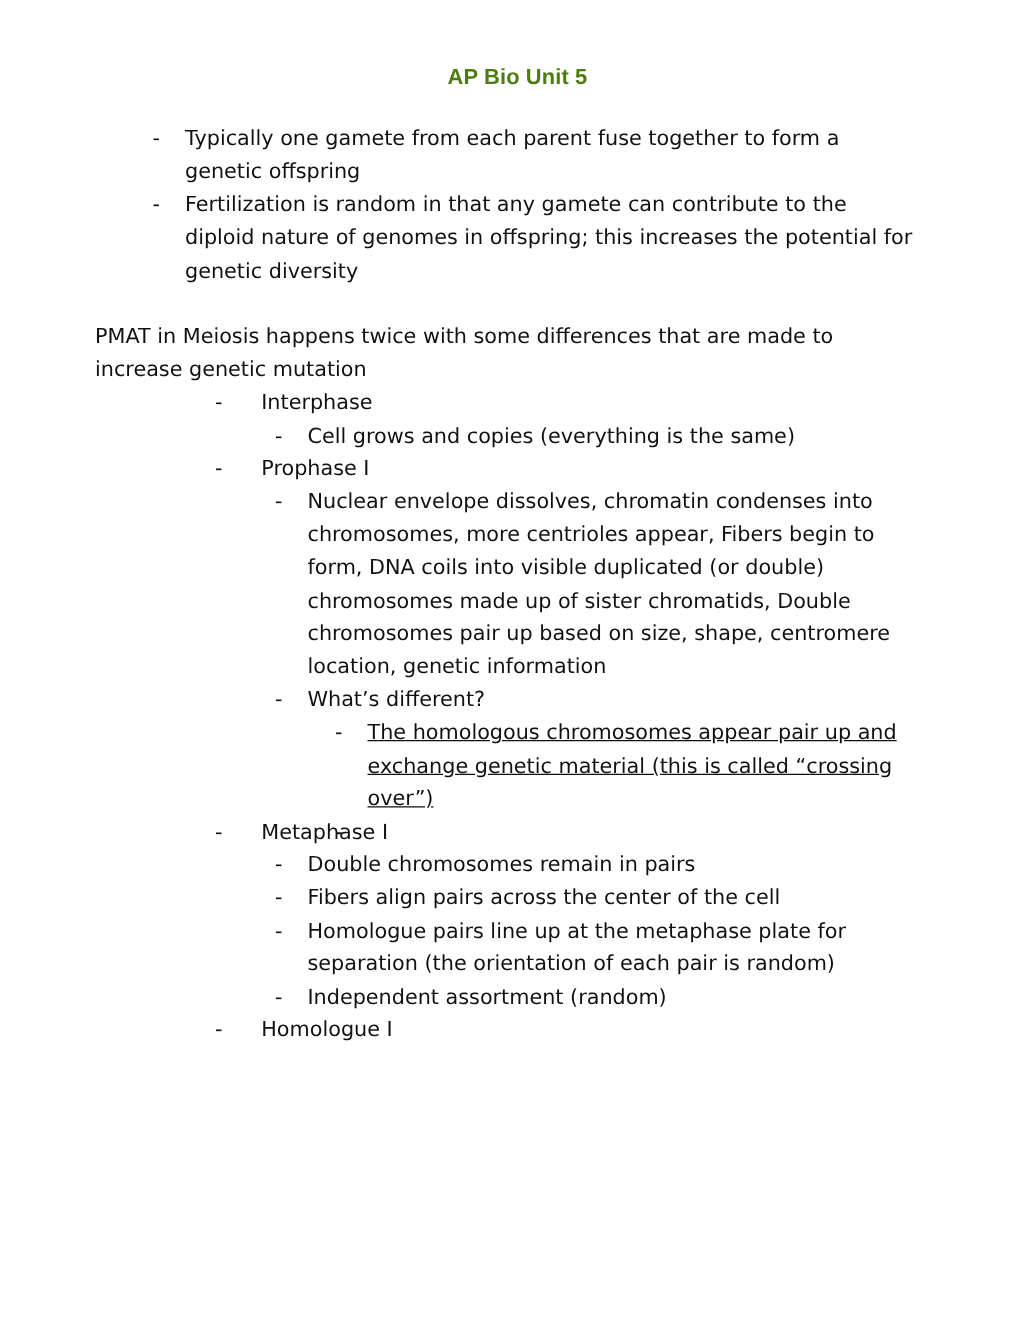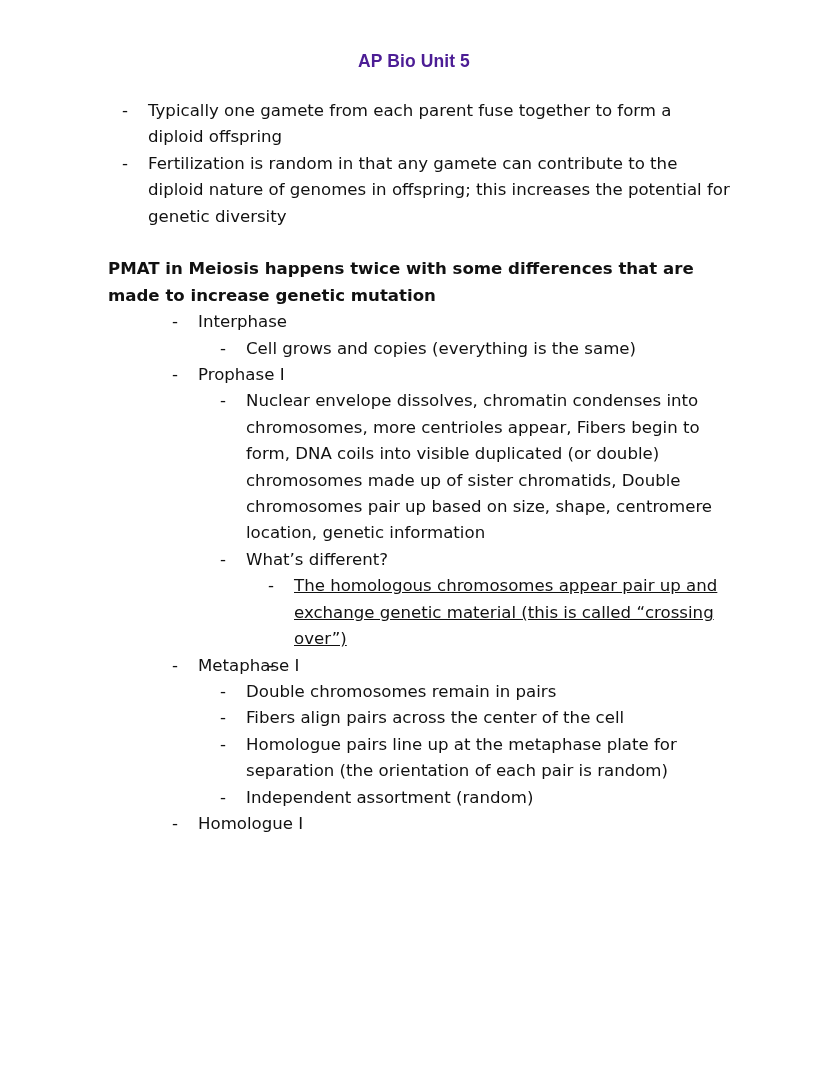--- a/index.html
+++ b/index.html
@@ -25,21 +25,21 @@
     box-sizing: border-box;
   }
 
   
   .doc-title {
     font-family: "Liberation Sans", sans-serif;
     font-weight: bold;
     font-size: 17.5px;
     letter-spacing: 0.1px;
     text-align: center;
-    color: #4c1d95;
+    color: #4d7c0f;
     position: absolute;
     left: 0;
     right: 0;
     top: 50px;
     line-height: 22px;
   }
 
   
   .content {
     position: absolute;
@@ -72,29 +72,28 @@
   }
 
   
   .lvl1 { margin-left: 122px; max-width: 608px; }
   .lvl2 { margin-left: 172px; max-width: 560px; }
   .lvl3 { margin-left: 220px; max-width: 512px; }
   .lvl4 { margin-left: 268px; max-width: 462px; }
 
   
   .lvl1 > .text { max-width: 582px; }
-  .lvl2 > .text { max-width: 536px; }
+  .lvl2 > .text { max-width: 536px; margin-left: 11px; }
   .lvl3 > .text { max-width: 486px; }
   .lvl4 > .text { max-width: 438px; text-decoration: underline; }
 
   .para {
-    margin-left: 108px;
+    margin-left: 76px;
     max-width: 634px;
     display: block;
-    font-weight: bold;
   }
 
   .spacer {
     height: 26.4px;
     display: block;
   }
 
   
   .wide3 > .text { max-width: 492px; }
   .wide4 > .text { max-width: 452px; }
@@ -103,21 +102,21 @@
 <body>
 
 <div class="page">
 
   <div class="doc-title">AP Bio Unit 5</div>
 
   <div class="content">
 
     <div class="bullet-row lvl1">
       <span class="marker">-</span>
-      <span class="text">Typically one gamete from each parent fuse together to form a diploid offspring</span>
+      <span class="text">Typically one gamete from each parent fuse together to form a genetic offspring</span>
     </div>
 
     <div class="bullet-row lvl1">
       <span class="marker">-</span>
       <span class="text">Fertilization is random in that any gamete can contribute to the diploid nature of genomes in offspring; this increases the potential for genetic diversity</span>
     </div>
 
     <div class="spacer"></div>
 
     <div class="para">PMAT in Meiosis happens twice with some differences that are made to increase genetic mutation</div>

